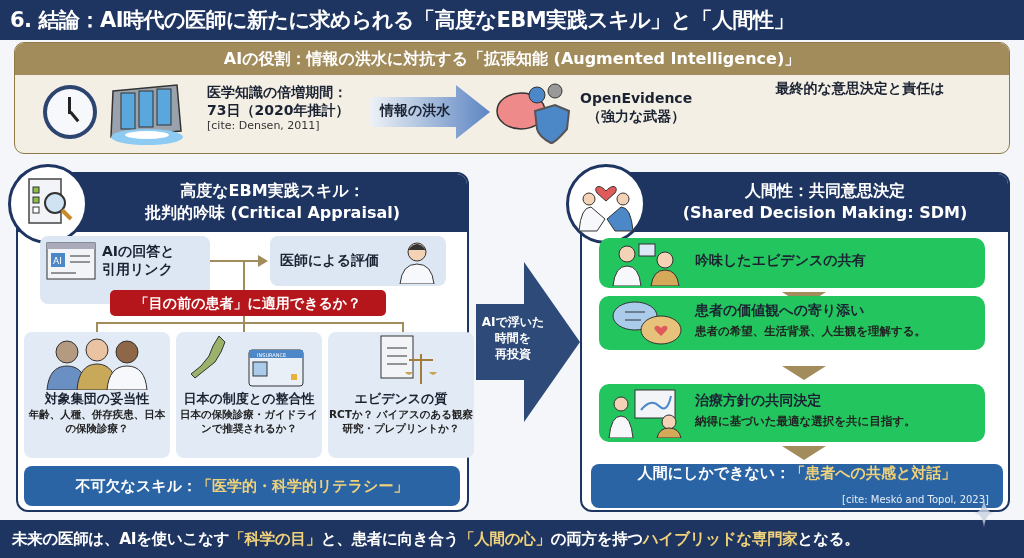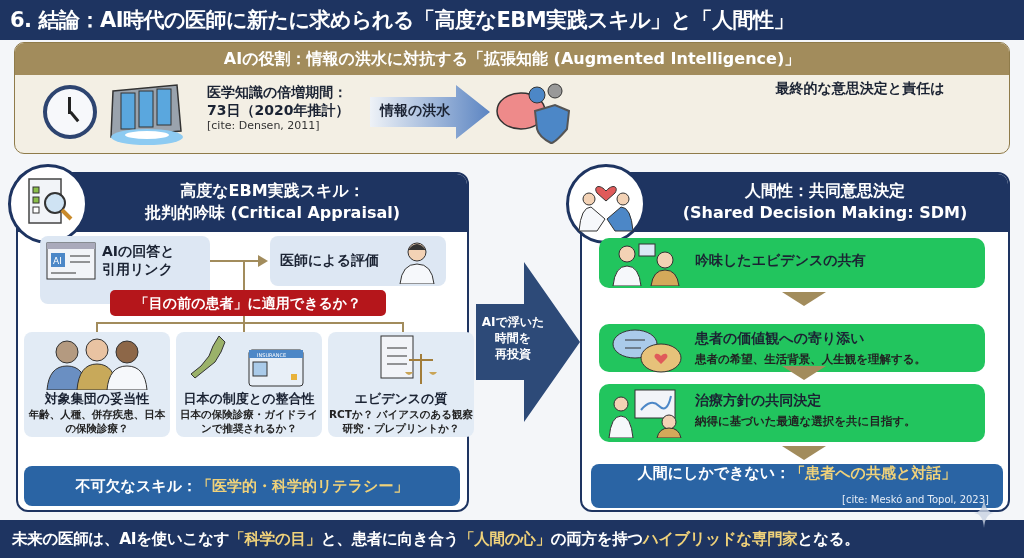--- a/index.html
+++ b/index.html
@@ -33,21 +33,21 @@
   .lp { position: absolute; left: 16px; top: 172px; width: 453px; height: 340px; border: 2px solid #1e3461; border-radius: 12px; background: #fff; overflow: hidden; }
   .lp-head { height: 58px; background: #1e3461; color: #fff; font-weight: bold; font-size: 16px; text-align: center; line-height: 22px; padding-top: 6px; padding-left: 60px; white-space: nowrap; }
   .badge-circle { position: absolute; width: 80px; height: 80px; border-radius: 50%; border: 3px solid #1e3461; background: #fff; }
   .chip { position: absolute; background: #dde7f3; border-radius: 8px; }
   .chip-ai { left: 40px; top: 236px; width: 170px; height: 68px; }
   .chip-ai .txt { position: absolute; left: 62px; top: 6px; font-size: 14px; font-weight: bold; line-height: 18px; white-space: nowrap; }
   .chip-doc { left: 270px; top: 236px; width: 176px; height: 50px; }
   .chip-doc .txt { position: absolute; left: 10px; top: 16px; font-size: 14px; font-weight: bold; white-space: nowrap; }
   .red-q { position: absolute; left: 110px; top: 290px; width: 276px; height: 26px; background: #b5161b; color: #fff; border-radius: 5px; font-weight: bold; font-size: 14px; text-align: center; line-height: 26px; white-space: nowrap; }
   .connector { position: absolute; background: #a28c5c; }
-  .card { position: absolute; top: 332px; width: 146px; height: 105px; background: #e2ebf5; border-radius: 8px; text-align: center; }
+  .card { position: absolute; top: 332px; width: 146px; height: 126px; background: #e2ebf5; border-radius: 8px; text-align: center; }
   .card .ic { height: 58px; position: relative; }
   .card .h { font-size: 13px; font-weight: bold; line-height: 17px; white-space: nowrap; }
   .card .d { font-size: 10.5px; font-weight: bold; line-height: 14px; color: #222; }
   .skill-bar { position: absolute; left: 24px; top: 466px; width: 436px; height: 40px; background: #2a64a4; border-radius: 8px; color: #fff; font-weight: bold; font-size: 15px; text-align: center; line-height: 40px; white-space: nowrap; }
   .gold { color: #f0d27a; }
 
   
   .mid-arrow { position: absolute; left: 476px; top: 262px; width: 104px; height: 160px; }
   .mid-arrow .txt { position: absolute; left: 2px; top: 52px; width: 70px; color: #fff; font-weight: bold; font-size: 12px; text-align: center; line-height: 16px; }
 
@@ -100,20 +100,24 @@
         <polygon points="0,12 86,12 86,0 120,27 86,54 86,42 0,42" fill="url(#fa)"></polygon>
       </svg>
       <span>情報の洪水</span>
     </div>
     <svg class="brain" viewBox="0 0 80 66">
       <ellipse cx="28" cy="30" rx="24" ry="18" fill="#ee8a8a" stroke="#333" stroke-width="1.5"></ellipse>
       <circle cx="44" cy="14" r="8" fill="#4c87c7" stroke="#333"></circle>
       <circle cx="62" cy="10" r="7" fill="#999" stroke="#333"></circle>
       <path d="M42 30 L62 24 L76 30 L74 48 Q62 62 58 62 Q46 56 44 48 Z" fill="#4c87c7" stroke="#555" stroke-width="2"></path>
     </svg>
+    <div class="oe">
+      <div>OpenEvidence</div>
+      <div>（強力な武器）</div>
+    </div>
     <div class="final">
       <div class="t">最終的な意思決定と責任は</div>
     </div>
   </div>
 </div>
 
 <div class="lp">
   <div class="lp-head">
     <div>高度なEBM実践スキル：</div>
     <div>批判的吟味 (Critical Appraisal)</div>
@@ -241,21 +245,21 @@
   <svg class="ic" height="44" viewBox="0 0 80 44">
     <circle cx="20" cy="12" r="8" fill="#f3d2b5" stroke="#333"></circle>
       <path d="M6 44 Q8 24 20 24 Q32 24 34 44Z" fill="#f6f8fb" stroke="#333"></path>
     <rect x="32" y="2" width="16" height="12" fill="#dbe8f5" stroke="#333"></rect>
     <circle cx="58" cy="18" r="8" fill="#f3d2b5" stroke="#333"></circle>
       <path d="M44 44 Q46 28 58 28 Q70 28 72 44Z" fill="#d4a95a" stroke="#333"></path>
   </svg>
   <div class="h" style="top:14px;">吟味したエビデンスの共有</div>
 </div>
 <div class="tri" style="left:782px; top:292px;"></div>
-<div class="step" style="top:324px; height:48px;">
+<div class="step" style="top:296px; height:54px;">
   <svg class="ic" height="46" viewBox="0 0 80 46">
     <ellipse cx="28" cy="16" rx="22" ry="14" fill="#aacbea" stroke="#333"></ellipse>
     <line x1="18" y1="12" x2="38" y2="12" stroke="#333"></line>
       <line x1="18" y1="20" x2="34" y2="20" stroke="#333"></line>
     <ellipse cx="54" cy="30" rx="20" ry="14" fill="#e6c27a" stroke="#333"></ellipse>
     <path d="M54 28 C50 23 45 27 49 31 L54 36 L59 31 C63 27 58 23 54 28Z" fill="#e05a5a"></path>
   </svg>
   <div class="h" style="top:6px;">患者の価値観への寄り添い</div>
   <div class="d" style="top:28px;">患者の希望、生活背景、人生観を理解する。</div>
 </div>

